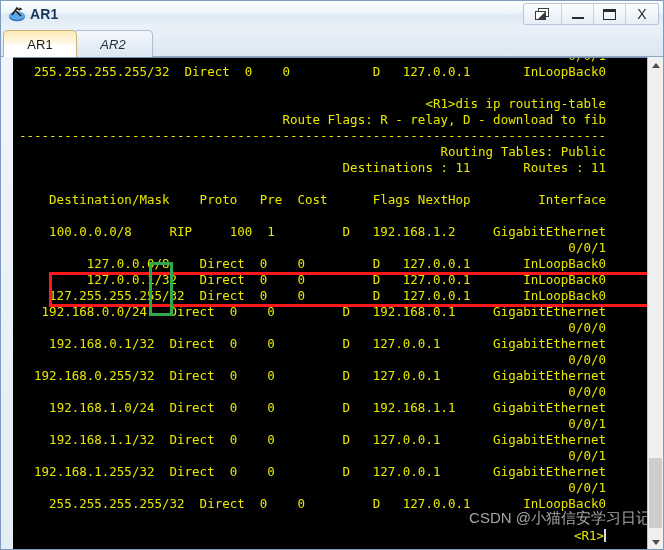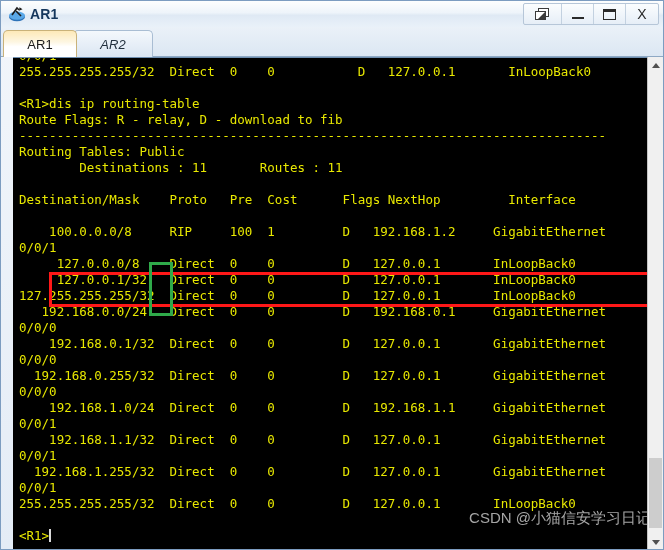--- a/index.html
+++ b/index.html
@@ -10,20 +10,21 @@
     font-family: "Liberation Sans", sans-serif;
     background: #ffffff;
   }
 
   #app {
     position: relative;
     width: 664px; height: 550px;
     background: linear-gradient(to bottom, #f2f6fb 0%, #e4ecf6 100%);
     border: 1px solid #7c9cc0;
     overflow: hidden;
+    text-align: right;
   }
 
   
   .titlebar {
     position: absolute; left: 0; top: 0;
     width: 662px; height: 26px;
     background: linear-gradient(to bottom, #fdfefe 0%, #eef4fa 45%, #dfe9f4 55%, #e9f1f9 100%);
     display: flex; align-items: center;
   }
   .title-icon {

